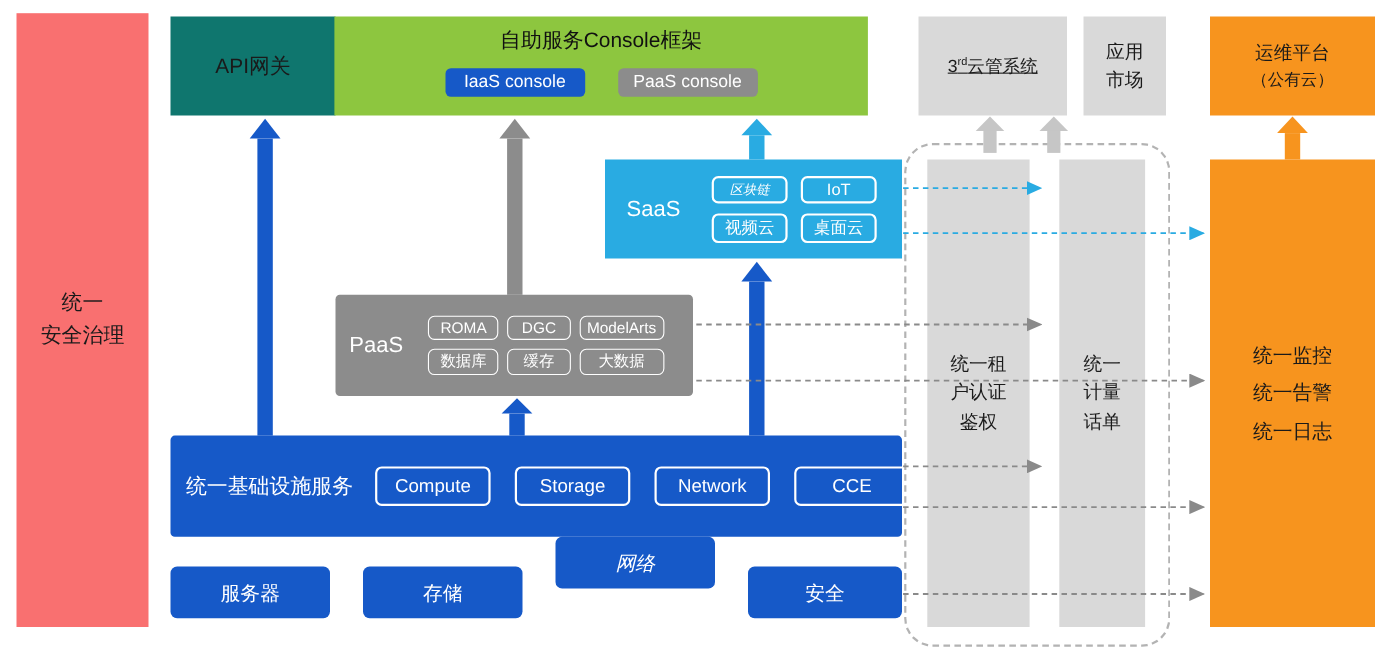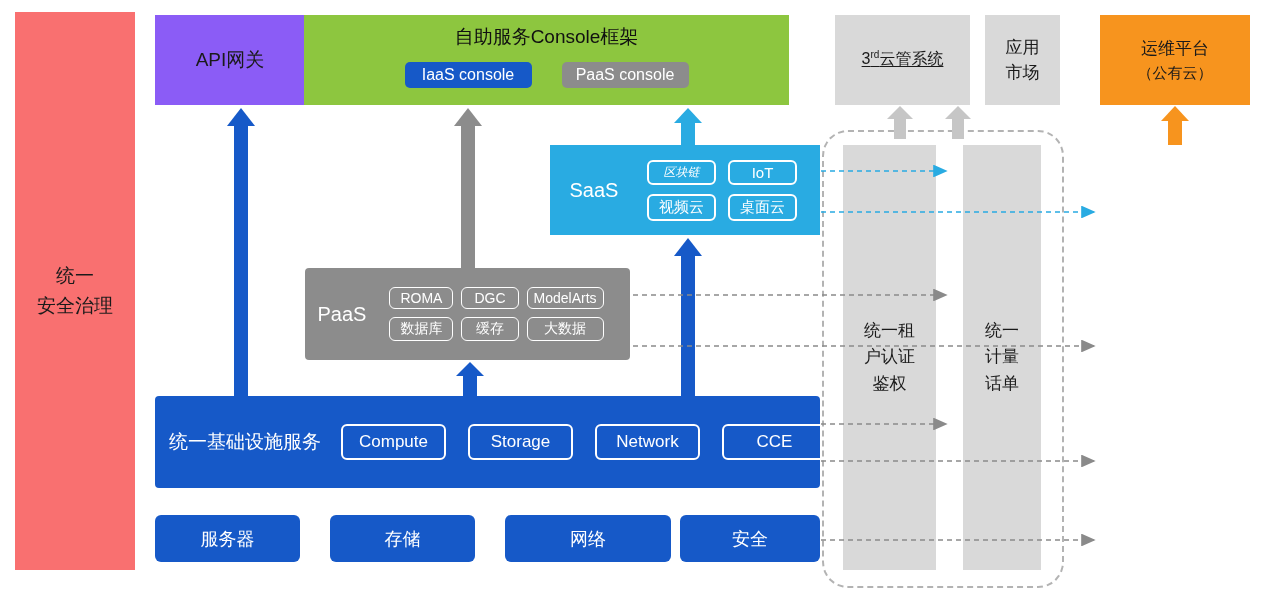--- a/index.html
+++ b/index.html
@@ -5,21 +5,21 @@
   * { margin:0; padding:0; box-sizing:border-box; }
   html,body { background:#ffffff; }
   body { font-family:"Liberation Sans","DejaVu Sans",sans-serif; color:#1a1a1a; }
   .stage { position:relative; width:1265px; height:605px; background:#ffffff; overflow:hidden; }
   .abs { position:absolute; }
   .flex-c { display:flex; align-items:center; justify-content:center; }
   .lines { text-align:center; }
 
   
   .red-bar    { background:#F97070; }
-  .lgreen-box { background:#8b5cf6; }
+  .lgreen-box { background:#0f766e; }
   .green-box  { background:#8DC63F; }
   .lgray-box  { background:#D9D9D9; }
   .orange-box { background:#F7941E; }
   .blue-box   { background:#1659C8; color:#fff; }
   .gray-box   { background:#8C8C8C; color:#fff; }
   .cyan-box   { background:#29ABE2; color:#fff; }
 
   .dark-text { color:#1a1a1a; }
 
   .title-cn { font-size:19px; }
@@ -144,21 +144,21 @@
       <div class="pill" style="font-size:14px; padding:2px 8px; border-width:1.5px;">大数据</div>
     </div>
   </div>
 
   <div class="abs blue-box radius6 flex-c bottom-box" style="left:155px; top:515px; width:145px; height:47px;">
     <span>服务器</span>
   </div>
   <div class="abs blue-box radius6 flex-c bottom-box" style="left:330px; top:515px; width:145px; height:47px;">
     <span>存储</span>
   </div>
-  <div class="abs blue-box radius6 flex-c bottom-box" style="left:505px; top:515px; width:166px; height:47px;">
+  <div class="abs blue-box radius6 flex-c bottom-box" style="left:505px; top:488px; width:145px; height:47px;font-style:italic;">
     <span>网络</span>
   </div>
   <div class="abs blue-box radius6 flex-c bottom-box" style="left:680px; top:515px; width:140px; height:47px;">
     <span>安全</span>
   </div>
 
   <div class="abs dashed-frame" style="left:822px; top:130px; width:242px; height:458px;"></div>
 
   <div class="abs lgray-box flex-c" style="left:843px; top:145px; width:93px; height:425px;">
     <div class="bar-text">
@@ -169,20 +169,27 @@
   </div>
 
   <div class="abs lgray-box flex-c" style="left:963px; top:145px; width:78px; height:425px;">
     <div class="bar-text">
       <div>统一</div>
       <div>计量</div>
       <div>话单</div>
     </div>
   </div>
 
+  <div class="abs orange-box flex-c" style="left:1100px; top:145px; width:150px; height:425px;">
+    <div class="monitor-text">
+      <div>统一监控</div>
+      <div>统一告警</div>
+      <div>统一日志</div>
+    </div>
+  </div>
 
   <div class="arrow-up" style="left:227px; top:108px; height:288px; --w:28px; --sw:14px; --hh:18px; --c:#1659C8;">
     <div class="head"></div>
       <div class="shaft"></div>
   </div>
   <div class="arrow-up" style="left:454px; top:108px; height:160px; --w:28px; --sw:14px; --hh:18px; --c:#8C8C8C;">
     <div class="head"></div>
       <div class="shaft"></div>
   </div>
   <div class="arrow-up" style="left:456px; top:362px; height:34px; --w:28px; --sw:14px; --hh:14px; --c:#1659C8;">

